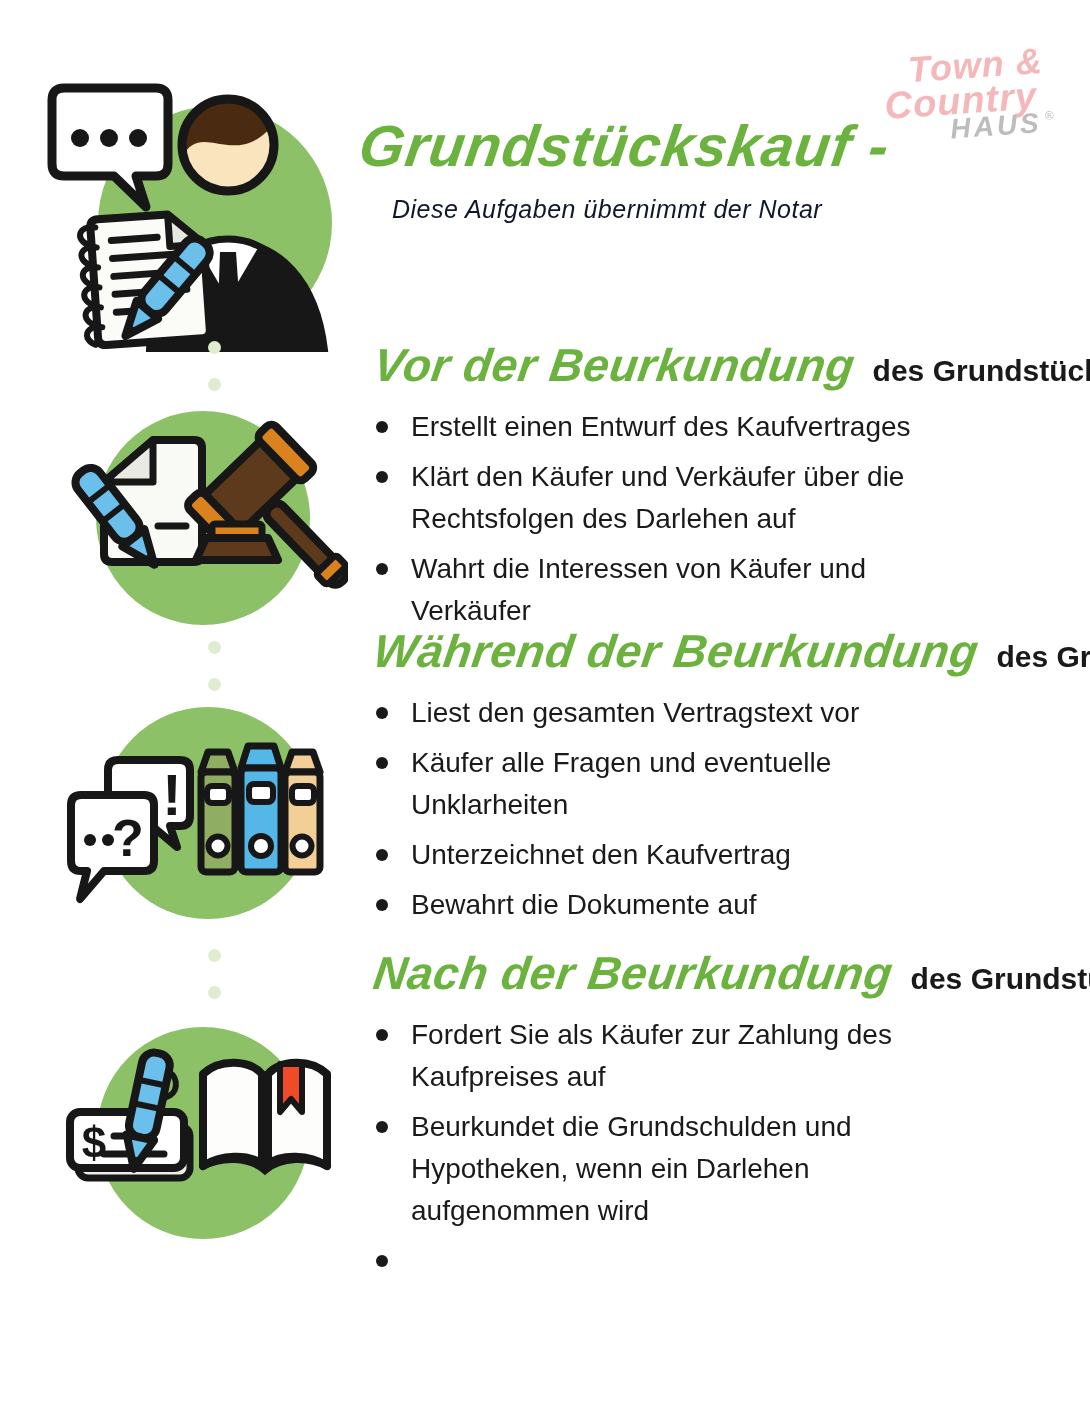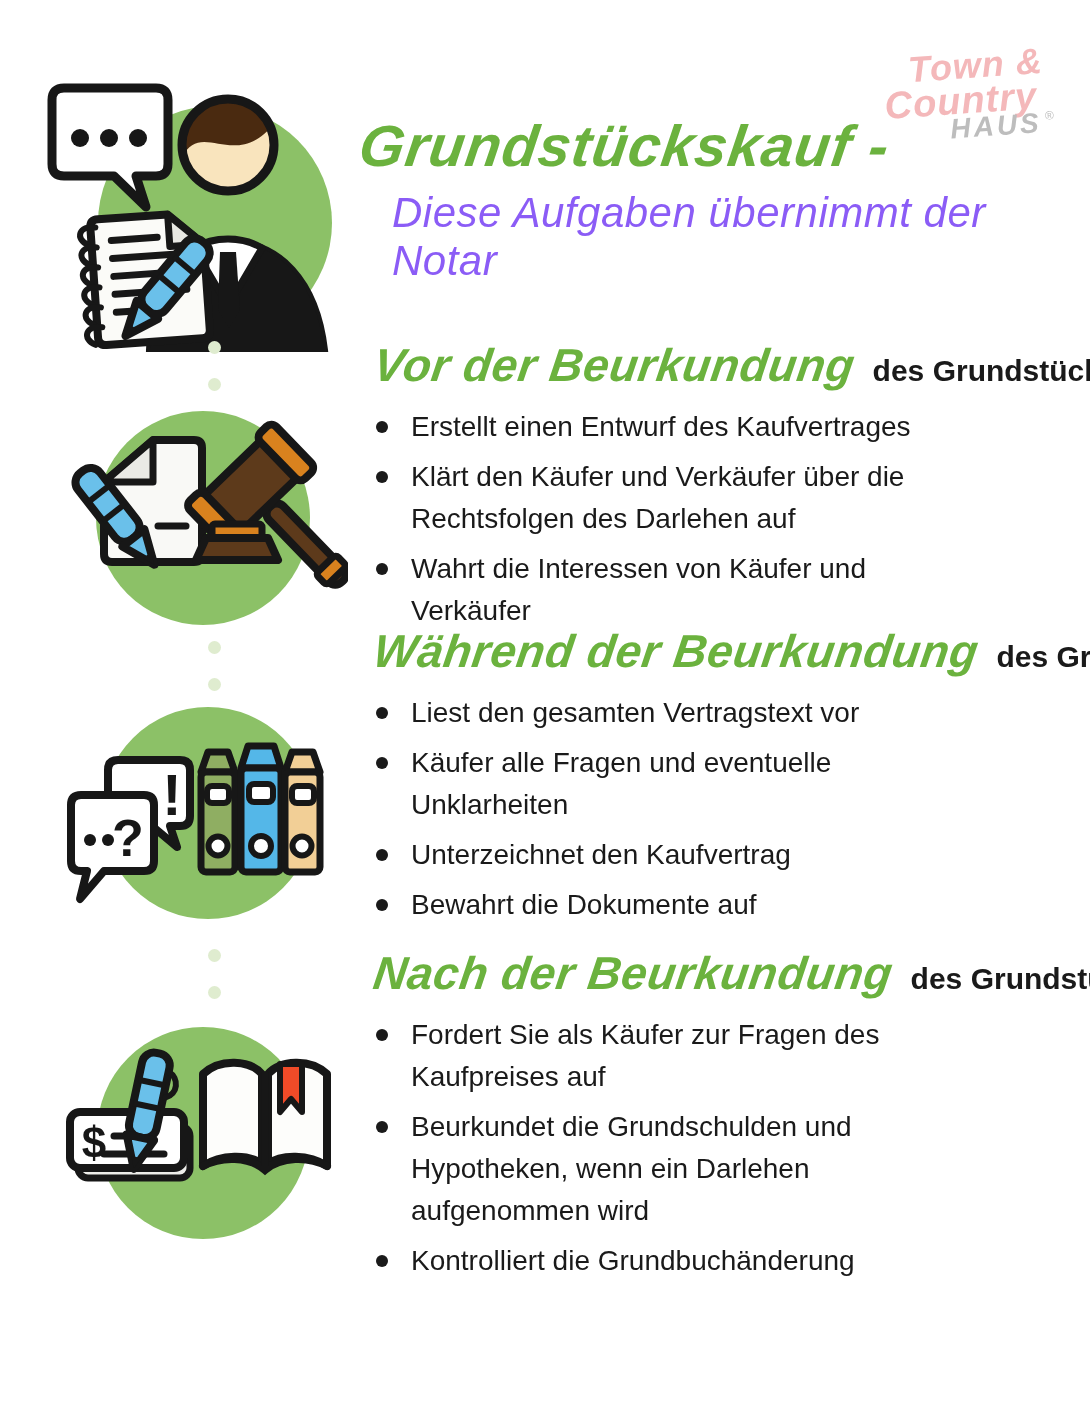--- a/index.html
+++ b/index.html
@@ -11,21 +11,21 @@
   .logo-town { color:#f4b8ba; font-style:italic; font-weight:800; font-size:36px; margin-left:26px; letter-spacing:1px; }
   .logo-country { color:#f4b8ba; font-style:italic; font-weight:800; font-size:38px; margin-top:-8px; letter-spacing:1px; }
   .logo-haus-row { display:flex; align-items:flex-start; margin-left:64px; margin-top:-10px; }
   .logo-haus { color:#bdbdbd; font-style:italic; font-weight:700; font-size:28px; letter-spacing:3px; }
   .logo-reg { color:#bdbdbd; font-size:12px; margin-left:4px; margin-top:2px; }
 
   
   .title-block { position:absolute; left:360px; top:112px; }
   h1.title { color:#6bb23e; font-size:58px; font-weight:800; font-style:italic; }
   h1.title .script { display:inline-block; transform:skewX(-8deg); letter-spacing:1px; }
-  .subtitle { color:#8b5cf6; font-size:42px; font-style:italic; margin:10px 0 0 32px; letter-spacing:0.5px; }
+  .subtitle { color:#0f172a; font-size:25px; font-style:italic; margin:16px 0 0 32px; letter-spacing:0.5px; }
 
   
   .section { position:absolute; left:374px; width:660px; }
   .section h2 { display:flex; align-items:baseline; gap:18px; margin-bottom:14px; }
   .section h2 .script { display:inline-block; color:#6bb23e; font-size:46px; font-weight:800; font-style:italic; transform:skewX(-8deg); letter-spacing:0.5px; white-space:nowrap; }
   .section h2 .suffix { color:#1a1a1a; font-size:30px; font-weight:700; white-space:nowrap; }
   .section ul { list-style:none; }
   .section li { position:relative; padding-left:37px; max-width:585px; font-size:28px; line-height:42px; color:#1a1a1a; margin-bottom:8px; }
   .bullet-dot { position:absolute; left:2px; top:15px; width:12px; height:12px; border-radius:50%; background:#1a1a1a; }
 
@@ -223,19 +223,19 @@
       <li><span class="bullet-dot"></span><span>Bewahrt die Dokumente auf</span></li>
     </ul>
   </section>
 
   <section class="section" style="top:946px;">
     <h2>
       <span class="script">Nach der Beurkundung</span>
       <span class="suffix">des Grundstücks</span>
     </h2>
     <ul>
-      <li><span class="bullet-dot"></span><span>Fordert Sie als Käufer zur Fragen des Kaufpreises auf</span></li>
+      <li><span class="bullet-dot"></span><span>Fordert Sie als Käufer zur Zahlung des Kaufpreises auf</span></li>
       <li><span class="bullet-dot"></span><span>Beurkundet die Grundschulden und Hypotheken, wenn ein Darlehen aufgenommen wird</span></li>
-      <li><span class="bullet-dot"></span><span>Kontrolliert die Grundbuchänderung</span></li>
+      <li><span class="bullet-dot"></span></li>
     </ul>
   </section>
 
 </div>
 
 </body></html>

